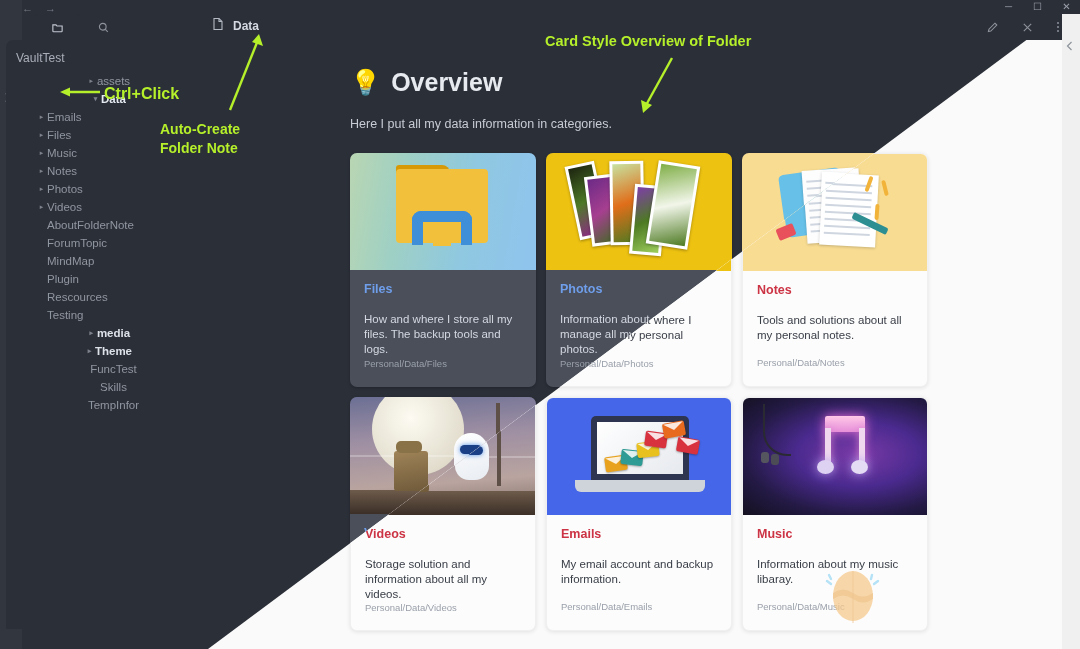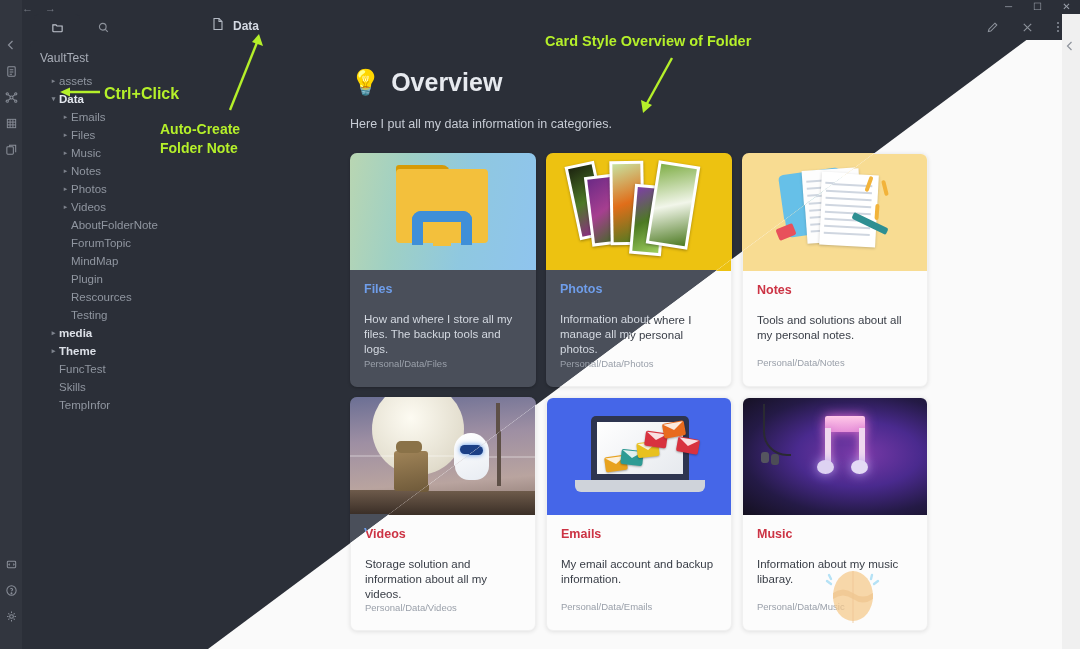--- a/index.html
+++ b/index.html
@@ -87,21 +87,21 @@
   .doc-tab .ficon { color: #b4bac4; }
 
   .doctools {
     position: absolute; top: 20px; right: 20px;
     display: flex; align-items: center; gap: 22px;
     color: #8d929b; z-index: 60;
   }
 
   
   .sidebar {
-    position: absolute; left: 30px; top: 40px;
+    position: absolute; left: 6px; top: 40px;
     width: 186px; height: 589px;
     background: #2b2f38;
     border-radius: 7px 0 0 0;
     z-index: 25;
     padding-top: 8px;
     font-size: 11.5px;
   }
   .vaulttitle {
     color: #a9aeb8; padding: 3px 0 7px 10px; font-size: 12px;
   }
@@ -110,21 +110,21 @@
     height: 18px;
     color: #9096a0;
     white-space: nowrap;
     cursor: pointer;
   }
   .row .tw {
     width: 11px; flex: none;
     font-size: 7px; color: #7d828c;
     text-align: center;
   }
-  .row.d0 { padding-left: 18px; }
+  .row.d0 { padding-left: 18px; justify-content: center; }
   .row.d1 { padding-left: 30px; }
   .row.bold { color: #e4e8ef; font-weight: bold; }
   .row.bold2 { color: #dde1e8; font-weight: bold; }
 
   
   .notepane {
     position: absolute; left: 208px; top: 40px;
     width: 872px; height: 609px;
     background: #2b2f38;
     z-index: 10;

